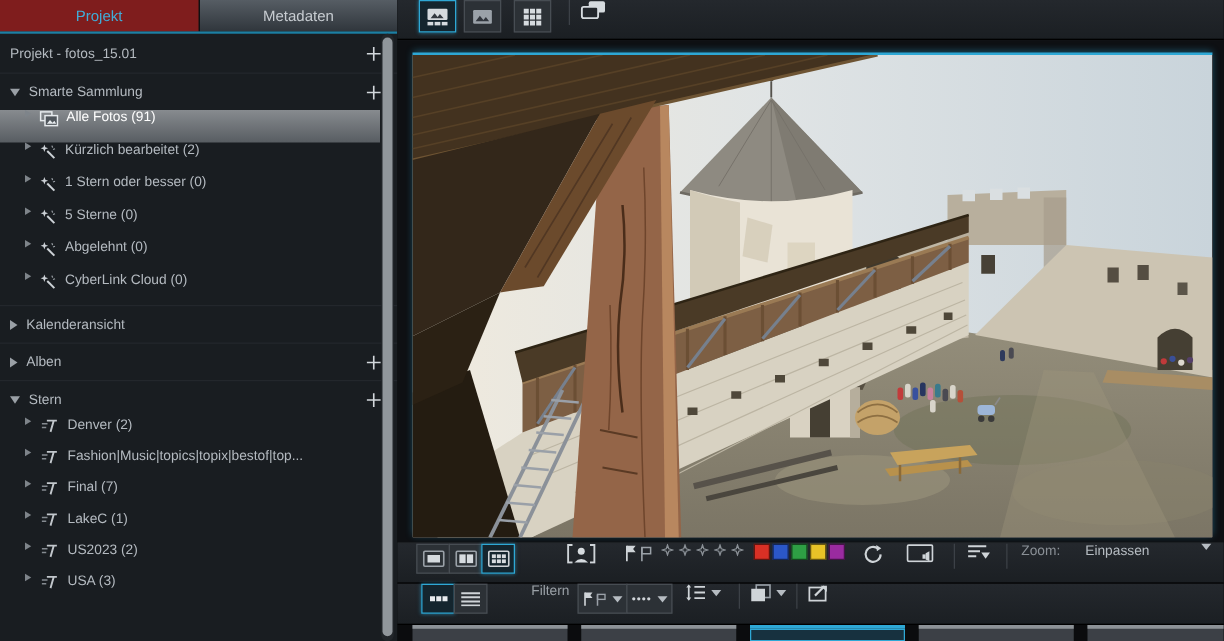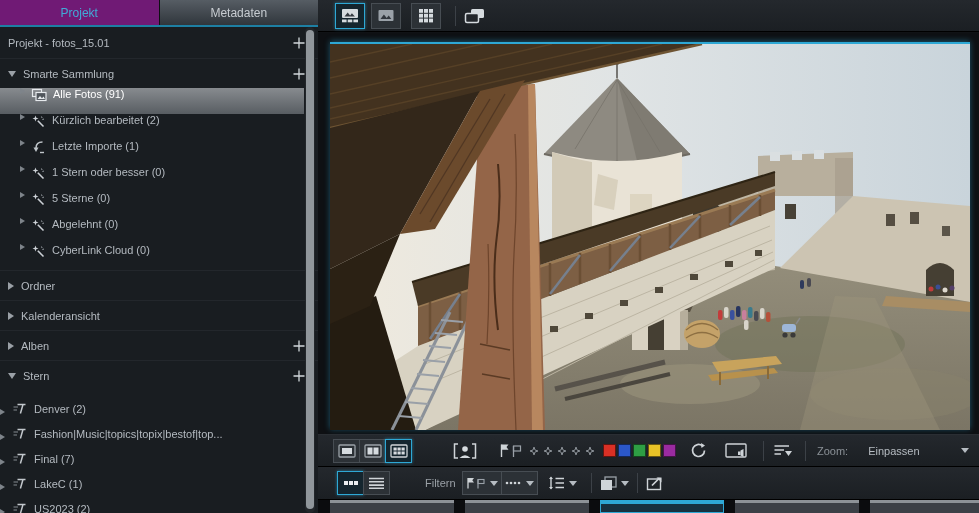--- a/index.html
+++ b/index.html
@@ -4,41 +4,41 @@
 <style>
   html,body{margin:0;padding:0}
   body{width:979px;height:513px;background:#0c0d0f;font-family:"Liberation Sans",sans-serif;
        color:#b4bac0;overflow:hidden;position:relative;font-size:11px}
   .app{position:absolute;inset:0;display:flex}
 
   
   .sidebar{position:relative;width:318px;flex:none;background:#191d21;overflow:hidden}
   .tabbar{display:flex;height:25px;background:#0e1012;border-bottom:2px solid #1d7fa3}
   .tab{flex:1;display:flex;align-items:center;justify-content:center;font-size:12px;cursor:default}
-  .tab.active{background:#701a75;color:#41abd7}
+  .tab.active{background:#7f1d1d;color:#41abd7}
   .tab.inactive{background:linear-gradient(#565d64,#30363c);color:#c7ccd1;border-left:1px solid #0e1012}
   .srow{display:flex;align-items:center;padding:0 12px 0 8px;gap:7px;box-sizing:border-box}
   .grow{flex:1;white-space:nowrap;overflow:hidden;text-overflow:ellipsis}
   .row-project{height:31px}
   .row-sec{height:30px;border-top:1px solid #23272c}
   .item{height:26px;display:flex;align-items:flex-start;gap:6px;padding-left:20px;white-space:nowrap}
   .item.selected{background:linear-gradient(#878b8f,#585d62);color:#fff;margin-right:14px}
-  .tagitem{height:25px;display:flex;align-items:flex-end;gap:7px;white-space:nowrap}
+  .tagitem{height:25px;display:flex;align-items:flex-start;gap:7px;padding-left:20px;white-space:nowrap}
   .tri{width:0;height:0;display:inline-block;flex:none}
   .tri.r{border-top:4px solid transparent;border-bottom:4px solid transparent;border-left:6px solid #9aa0a6}
   .tri.d{border-left:4px solid transparent;border-right:4px solid transparent;border-top:6px solid #9aa0a6}
   .tri.sm.r{border-top-width:3.5px;border-bottom-width:3.5px;border-left-width:5px;border-left-color:#7e848a}
   .plus{flex:none;display:flex;align-items:center}
   .sicon{flex:none;display:flex;align-items:center}
   .sb-track{position:absolute;top:27px;bottom:0;right:3px;width:10px;background:#22262a;border-radius:5px}
   .sb-thumb{position:absolute;top:3px;bottom:4px;left:1px;right:1px;background:#90969b;border-radius:5px}
 
   
   .main{position:relative;flex:1;background:#101215}
-  .tb{position:absolute;left:0;right:0;display:flex;align-items:center;
+  .tb{position:absolute;left:0;right:0;display:flex;align-items:flex-start;
       background:linear-gradient(#24282d,#1b1f23);border-bottom:1px solid #000;box-sizing:border-box}
   .tb-top{top:0;height:32px;padding-left:17px}
   .viewer{position:absolute;top:33px;left:0;right:0;bottom:79px;background:#0e1013}
   .photo{position:absolute;left:12px;top:9px;width:640px;height:386px;border-top:2px solid #2ea8d5;
          box-shadow:0 -1px 6px rgba(46,168,213,.45)}
   .photo svg{display:block}
   .tb-view{top:434px;height:33px;padding-left:15px;border-top:1px solid #2a2e33}
   .tb-browse{top:467px;height:33px;padding-left:19px}
   .strip{position:absolute;top:500px;height:13px;left:0;right:0;background:#0b0c0e;display:flex;gap:11px;padding-left:12px;overflow:hidden}
   .cell{width:124px;height:13px;background:#3c4046;border-top:3px solid #8d9297;box-sizing:border-box;flex:none}
@@ -114,31 +114,20 @@
       <span class="sicon">
         <svg width="15" height="14" viewBox="0 0 15 14">
             <path d="M4.5 1.5 L5.3 3.7 L7.5 4.5 L5.3 5.3 L4.5 7.5 L3.7 5.3 L1.5 4.5 L3.7 3.7 Z" fill="#ccd1d6"></path>
             <line x1="6.8" y1="6.8" x2="12.5" y2="12.5" stroke="#ccd1d6" stroke-width="1.6"></line>
             <path d="M10.5 2.5 l.6 1.6 M13 5 l-1.6.6" stroke="#9aa0a6" stroke-width="1"></path>
           </svg>
       </span>
       <span>Kürzlich bearbeitet (2)</span>
     </div>
 
-    <div class="item">
-      <span class="tri sm r"></span>
-      <span class="sicon">
-        <svg width="15" height="14" viewBox="0 0 15 14">
-            <path d="M11.5 2 Q5 2 5 8" fill="none" stroke="#bfc5ca" stroke-width="1.5"></path>
-            <path d="M2.5 7.5 h5 L5 12 Z" fill="#bfc5ca"></path>
-            <path d="M9 12.5 h4" stroke="#bfc5ca" stroke-width="1.4"></path>
-          </svg>
-      </span>
-      <span>Letzte Importe (1)</span>
-    </div>
 
     <div class="item">
       <span class="tri sm r"></span>
       <span class="sicon">
         <svg width="15" height="14" viewBox="0 0 15 14">
             <path d="M4.5 1.5 L5.3 3.7 L7.5 4.5 L5.3 5.3 L4.5 7.5 L3.7 5.3 L1.5 4.5 L3.7 3.7 Z" fill="#ccd1d6"></path>
             <line x1="6.8" y1="6.8" x2="12.5" y2="12.5" stroke="#ccd1d6" stroke-width="1.6"></line>
             <path d="M10.5 2.5 l.6 1.6 M13 5 l-1.6.6" stroke="#9aa0a6" stroke-width="1"></path>
           </svg>
       </span>
@@ -174,24 +163,20 @@
       <span class="sicon">
         <svg width="15" height="14" viewBox="0 0 15 14">
             <path d="M4.5 1.5 L5.3 3.7 L7.5 4.5 L5.3 5.3 L4.5 7.5 L3.7 5.3 L1.5 4.5 L3.7 3.7 Z" fill="#ccd1d6"></path>
             <line x1="6.8" y1="6.8" x2="12.5" y2="12.5" stroke="#ccd1d6" stroke-width="1.6"></line>
             <path d="M10.5 2.5 l.6 1.6 M13 5 l-1.6.6" stroke="#9aa0a6" stroke-width="1"></path>
           </svg>
       </span>
       <span>CyberLink Cloud (0)</span>
     </div>
 
-    <div class="srow row-sec">
-      <span class="tri r"></span>
-      <span class="grow">Ordner</span>
-    </div>
 
     <div class="srow row-sec">
       <span class="tri r"></span>
       <span class="grow">Kalenderansicht</span>
     </div>
 
     <div class="srow row-sec">
       <span class="tri r"></span>
       <span class="grow">Alben</span>
       <span class="plus">

